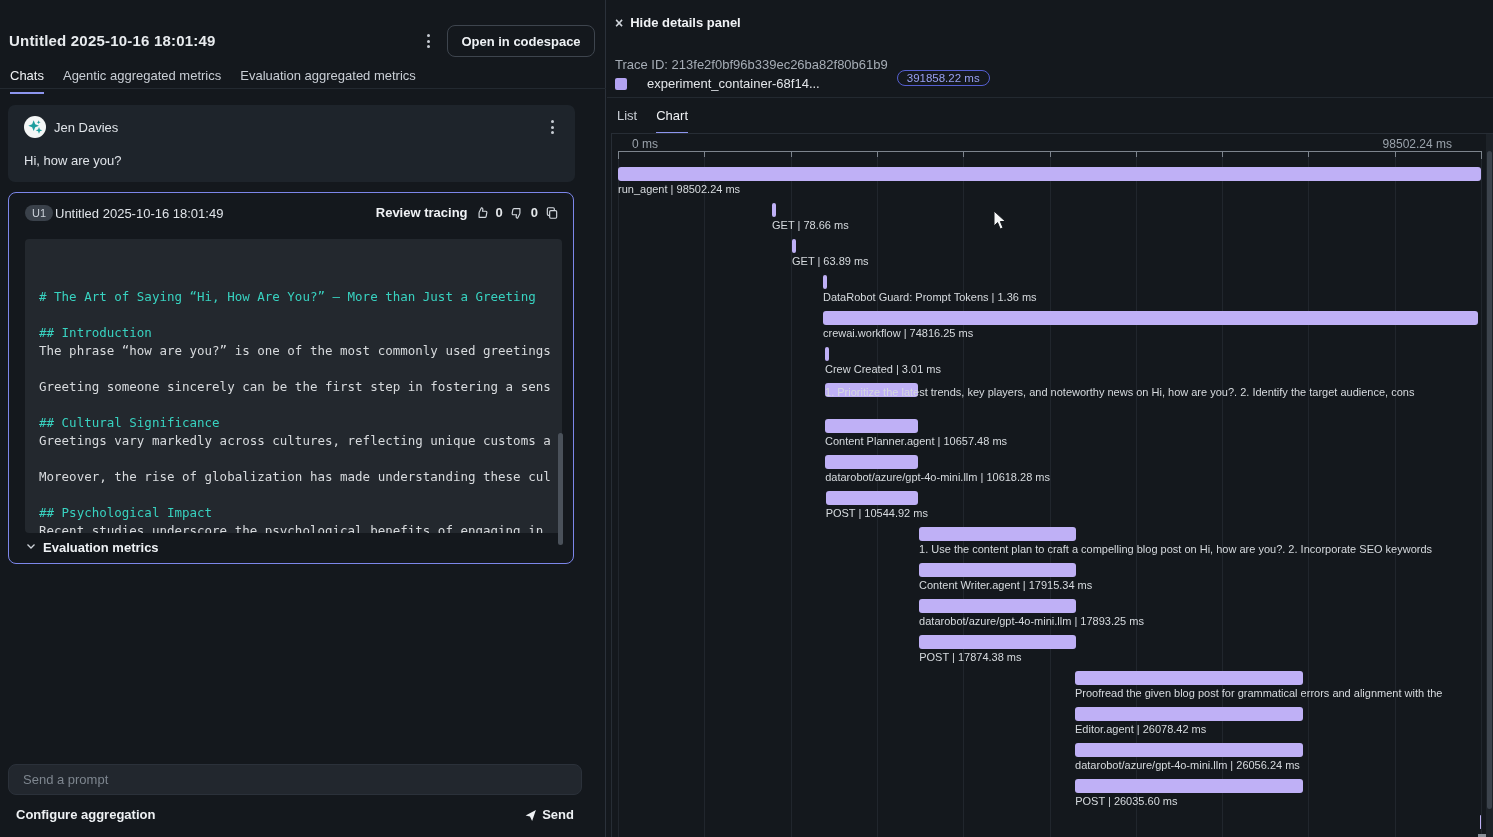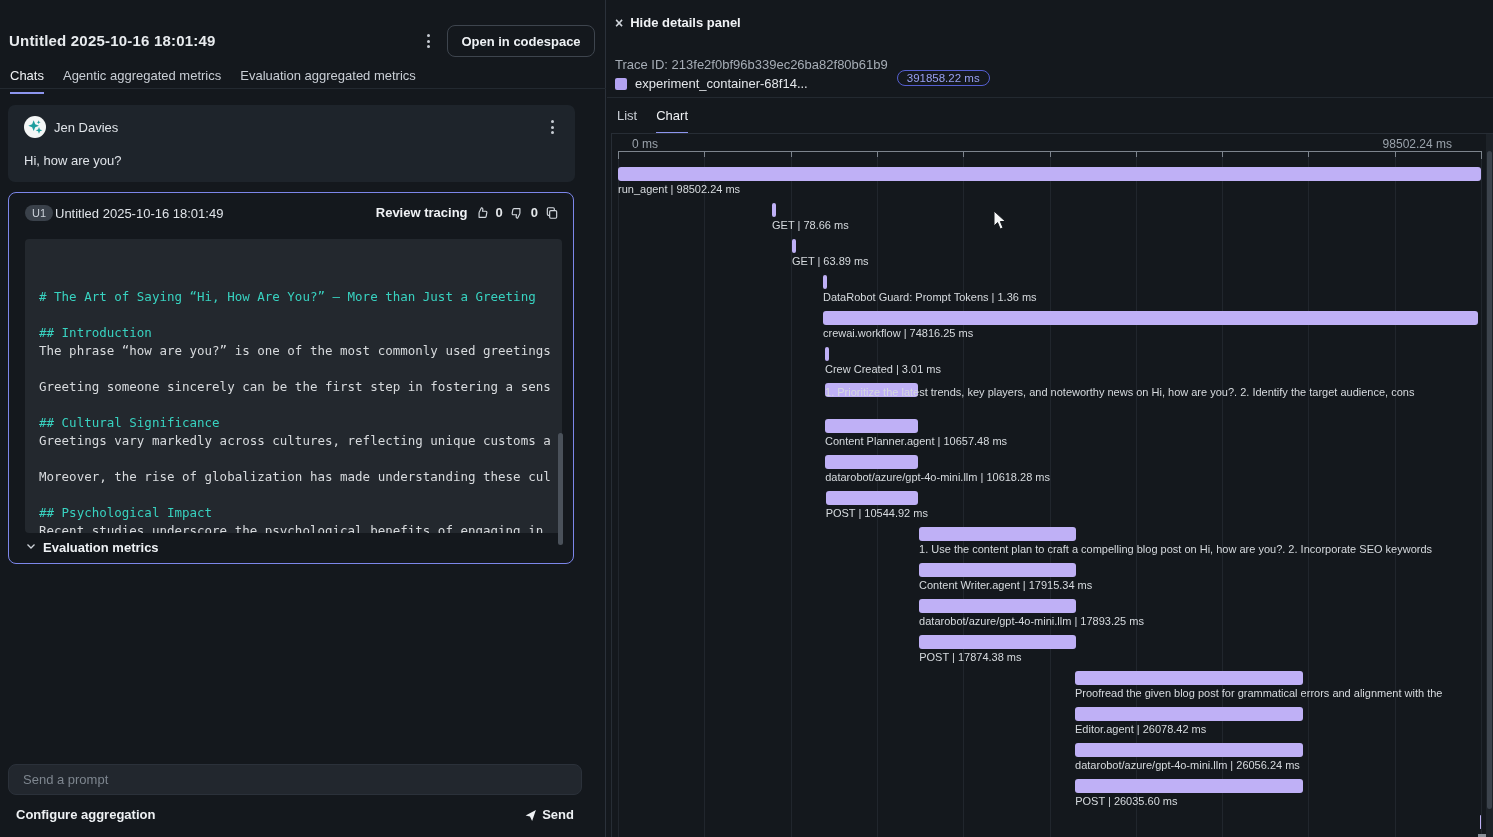--- a/index.html
+++ b/index.html
@@ -56,21 +56,21 @@
   #configure-aggregation { left:16px; top:807px; font-weight:700; color:#eef1f4; cursor:pointer; }
   #send-btn { position:absolute; right:31px; top:807px; display:flex; align-items:flex-end; gap:5px; font-weight:700; color:#eef1f4; cursor:pointer; }
 
   
   #right-panel { position:absolute; left:607px; top:0; width:886px; height:837px; }
   #hide-row { left:8px; top:15px; display:flex; align-items:center; gap:7px; cursor:pointer; position:absolute; }
   #hide-row .x { color:#cfd4da; font-size:14px; line-height:14px; }
   #hide-row span { font-weight:700; color:#f0f2f5; }
   #trace-row { left:8px; top:43px; display:flex; align-items:center; gap:9px; position:absolute; color:#a6adb6; }
   #duration-pill { border:1px solid #555fd0; color:#98a0ef; border-radius:10px; padding:1px 9px; font-size:11.5px;margin-top:27px; }
-  #legend-row { left:8px; top:76px; display:flex; align-items:center; gap:8px; position:absolute; color:#e3e6ea; }
+  #legend-row { left:8px; top:76px; display:flex; align-items:center; gap:20px; position:absolute; color:#e3e6ea; }
   #legend-swatch { width:12px; height:12px; border-radius:2px; }
   .dp-divider { left:0; top:97px; width:886px; height:1px; background:#232930; position:absolute; }
   #dp-tabs { left:10px; top:108px; position:absolute; }
 
   #chart-box { position:absolute; left:4px; top:133px; width:882px; height:704px;
      border-top:1px solid #272d35; border-left:1px solid #272d35; overflow:hidden; }
   .axis-label { color:#9aa2ab; font-size:12px; position:absolute; top:3px; }
   #axis-left { left:20px; }
   #axis-right { right:41px; }
   .gridline { position:absolute; top:17px; bottom:0; width:1px; background:#21262d; }

